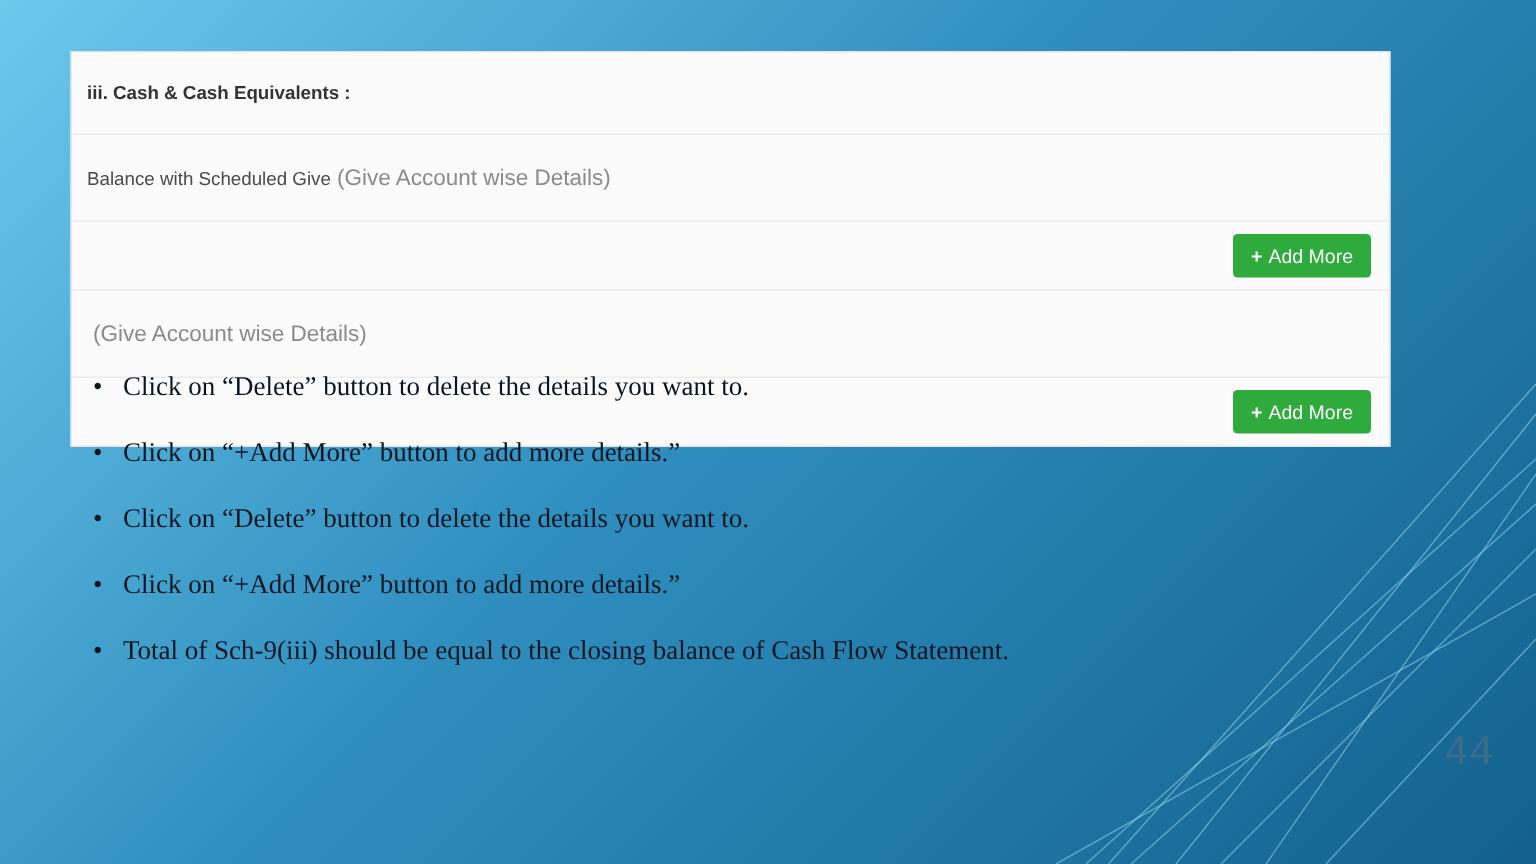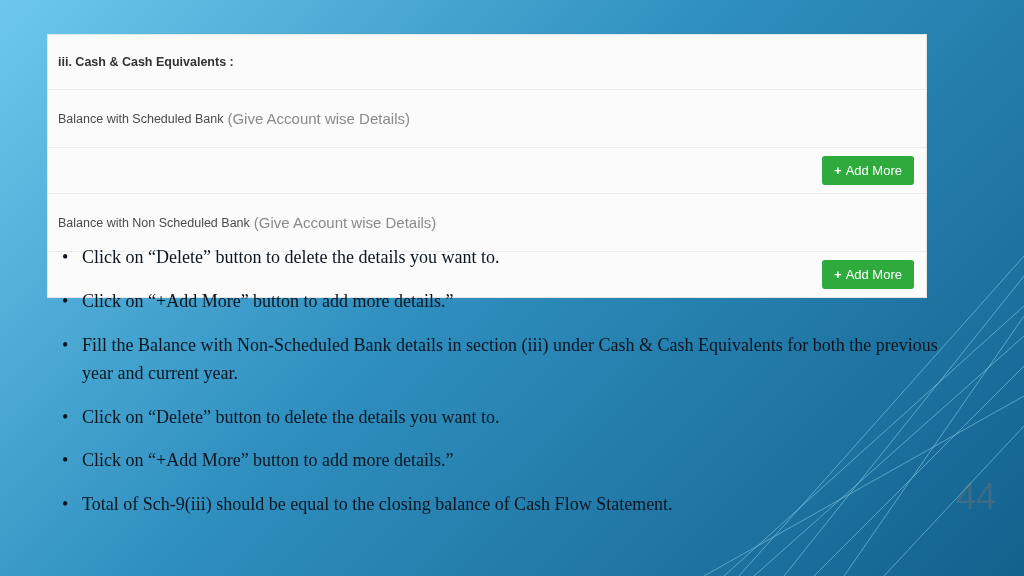--- a/index.html
+++ b/index.html
@@ -62,67 +62,65 @@
   .bullets li::before {
     content: "•";
     position: absolute;
     left: 4px; top: 0;
     font-size: 18px;
   }
   .page-num {
     position: absolute;
     right: 28px;
     bottom: 58px;
-    font-size: 36px;
+    font-size: 28px;
     color: #3e6c86;
-    font-family: Liberation Sans, sans-serif;
+    font-family: Liberation Mono, monospace;
   }
   .deco {
     position: absolute;
     right: 0; bottom: 0;
     width: 340px; height: 320px;
     pointer-events: none;
   }
   .deco line { stroke: #8fd1ea; stroke-width: 1; opacity: 0.55; }
 </style>
 </head>
 <body>
 
 <div class="slide">
 
   <div class="panel">
     <div class="row header-row">
       <span>iii. Cash &amp; Cash Equivalents :</span>
     </div>
     <div class="row">
-      <span>Balance with Scheduled Bank</span>
+      <span>Balance with Scheduled Give</span>
       <span class="muted">(Give Account wise Details)</span>
     </div>
     <div class="row btn-row">
       <button class="add-btn">
         <span class="plus">+</span>
         <span>Add More</span>
       </button>
     </div>
     <div class="row">
-      <span>Balance with Non Scheduled Bank</span>
       <span class="muted">(Give Account wise Details)</span>
     </div>
     <div class="row btn-row">
       <button class="add-btn">
         <span class="plus">+</span>
         <span>Add More</span>
       </button>
     </div>
   </div>
 
   <ul class="bullets">
     <li><span>Click on “Delete” button to delete the details you want to.</span></li>
     <li><span>Click on “+Add More” button to add more details.”</span></li>
-    <li><span>Fill the Balance with Non-Scheduled Bank details in section (iii) under Cash &amp; Cash Equivalents for both the previous year and current year.</span></li>
     <li><span>Click on “Delete” button to delete the details you want to.</span></li>
     <li><span>Click on “+Add More” button to add more details.”</span></li>
     <li><span>Total of Sch-9(iii) should be equal to the closing balance of Cash Flow Statement.</span></li>
   </ul>
 
   <div class="page-num">44</div>
 
   <svg class="deco" viewBox="0 0 340 320">
     <line x1="40" y1="320" x2="340" y2="50"></line>
     <line x1="70" y1="320" x2="340" y2="80"></line>

